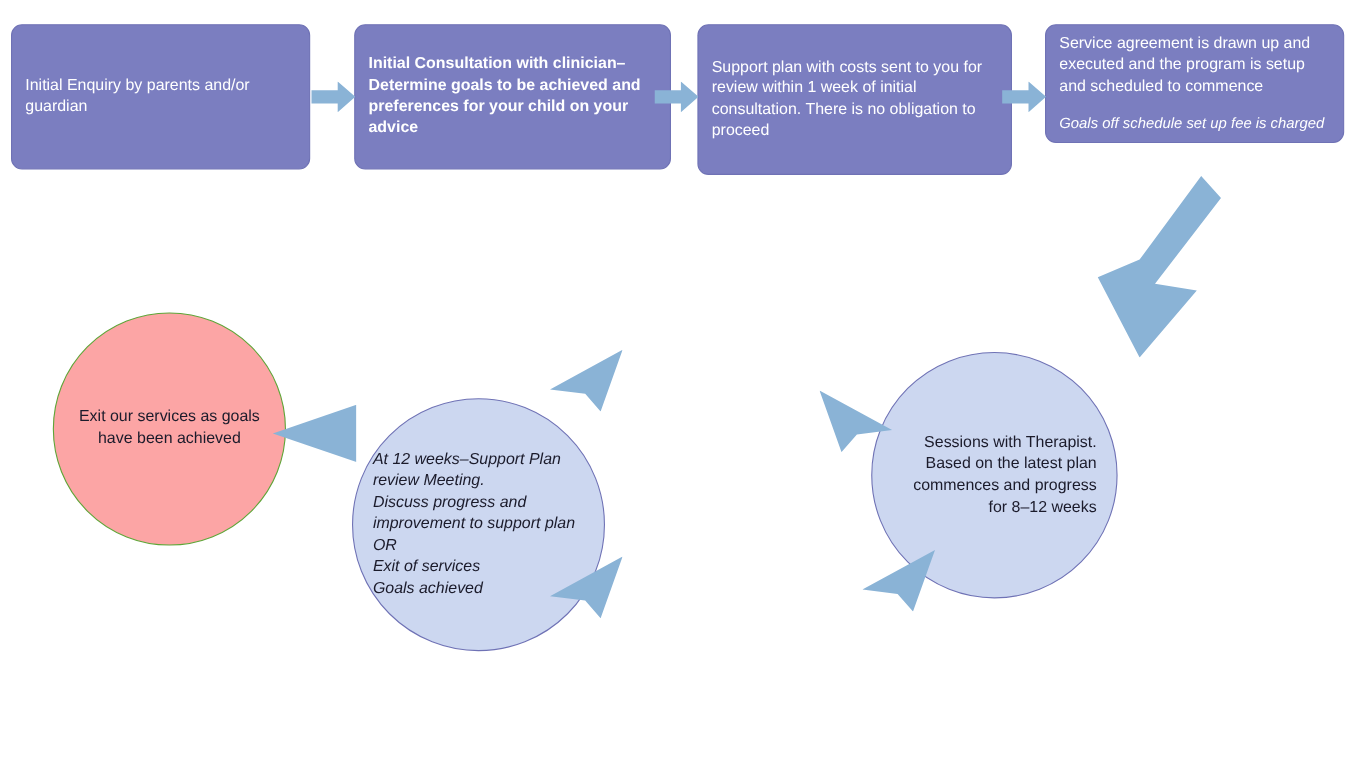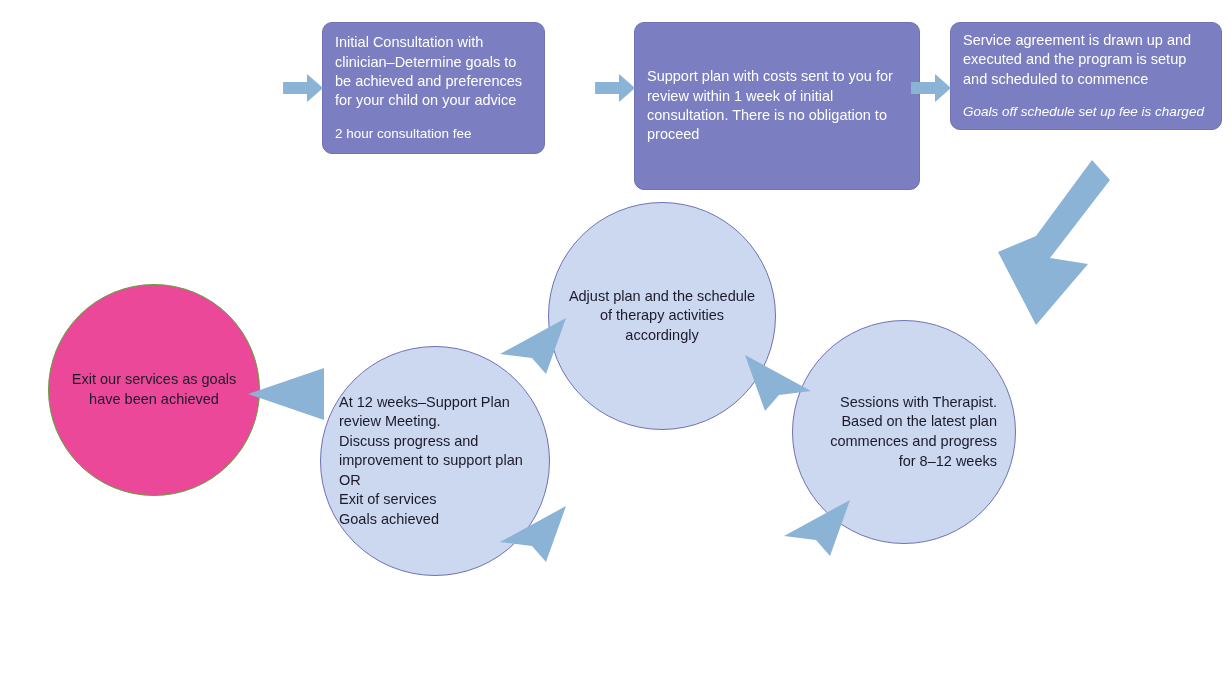--- a/index.html
+++ b/index.html
@@ -49,47 +49,49 @@
     background: #ccd7f0;
     color: #1b1b2b;
     font-size: 14.5px;
     line-height: 1.35;
     display: flex;
     align-items: center;
     justify-content: center;
     text-align: center;
   }
   .circle.green {
-    background: #ec4899;
+    background: #fca5a5;
     border-color: #5ea537;
   }
   .circle .txt {
     white-space: pre-line;
     padding: 0 18px;
   }
   .circle.left-align .txt {
     text-align: left;
   }
   .arrow {
     position: absolute;
   }
   .arrow svg { display: block; }
 </style>
 </head>
 <body>
 
 <div id="stage">
 
-
-  <div class="box" style="left:322px; top:22px; width:223px; height:132px;">
-    <div class="main">Initial Consultation with clinician–Determine goals to be achieved and preferences for your child on your advice</div>
-    <div class="note">2 hour consultation fee</div>
+  <div class="box" style="left:10px; top:22px; width:272px; height:132px;">
+    <div class="main">Initial Enquiry by parents and/or guardian</div>
   </div>
 
-  <div class="box" style="left:634px; top:22px; width:286px; height:168px;">
+  <div class="box" style="left:322px; top:22px; width:288px; height:132px;font-weight:bold;">
+    <div class="main">Initial Consultation with clinician–Determine goals to be achieved and preferences for your child on your advice</div>
+  </div>
+
+  <div class="box" style="left:634px; top:22px; width:286px; height:137px;">
     <div class="main">Support plan with costs sent to you for review within 1 week of initial consultation. There is no obligation to proceed</div>
   </div>
 
   <div class="box" style="left:950px; top:22px; width:272px; height:108px;">
     <div class="main">Service agreement is drawn up and executed and the program is setup and scheduled to commence</div>
     <div class="note italic">Goals off schedule set up fee is charged</div>
   </div>
 
   <div class="arrow" style="left:283px; top:74px;">
     <svg width="40" height="28" viewBox="0 0 40 28">
@@ -106,30 +108,27 @@
         <polygon points="0,8 24,8 24,0 40,14 24,28 24,20 0,20" fill="#8ab3d6"></polygon>
       </svg>
   </div>
 
   <div class="arrow" style="left:980px; top:160px;">
     <svg width="130" height="165" viewBox="0 0 130 165">
       <polygon points="112,0 130,20 70,98 108,104 56,165 18,92 56,76" fill="#8ab3d6"></polygon>
     </svg>
   </div>
 
-  <div class="circle" style="left:548px; top:202px; width:228px; height:228px;">
-    <div class="txt">Adjust plan and the schedule of therapy activities accordingly</div>
-  </div>
 
   <div class="circle" style="left:792px; top:320px; width:224px; height:224px;text-align:right;">
     <div class="txt">Sessions with Therapist. Based on the latest plan commences and progress for 8–12 weeks</div>
   </div>
 
 
-  <div class="circle left-align" style="left:320px; top:346px; width:230px; height:230px;">
+  <div class="circle left-align" style="left:320px; top:362px; width:230px; height:230px;font-style:italic;">
     <div class="txt">At 12 weeks–Support Plan review Meeting.
 Discuss progress and improvement to support plan
 OR
 Exit of services
 Goals achieved</div>
   </div>
 
   <div class="circle green" style="left:48px; top:284px; width:212px; height:212px;">
     <div class="txt">Exit our services as goals have been achieved</div>
   </div>

